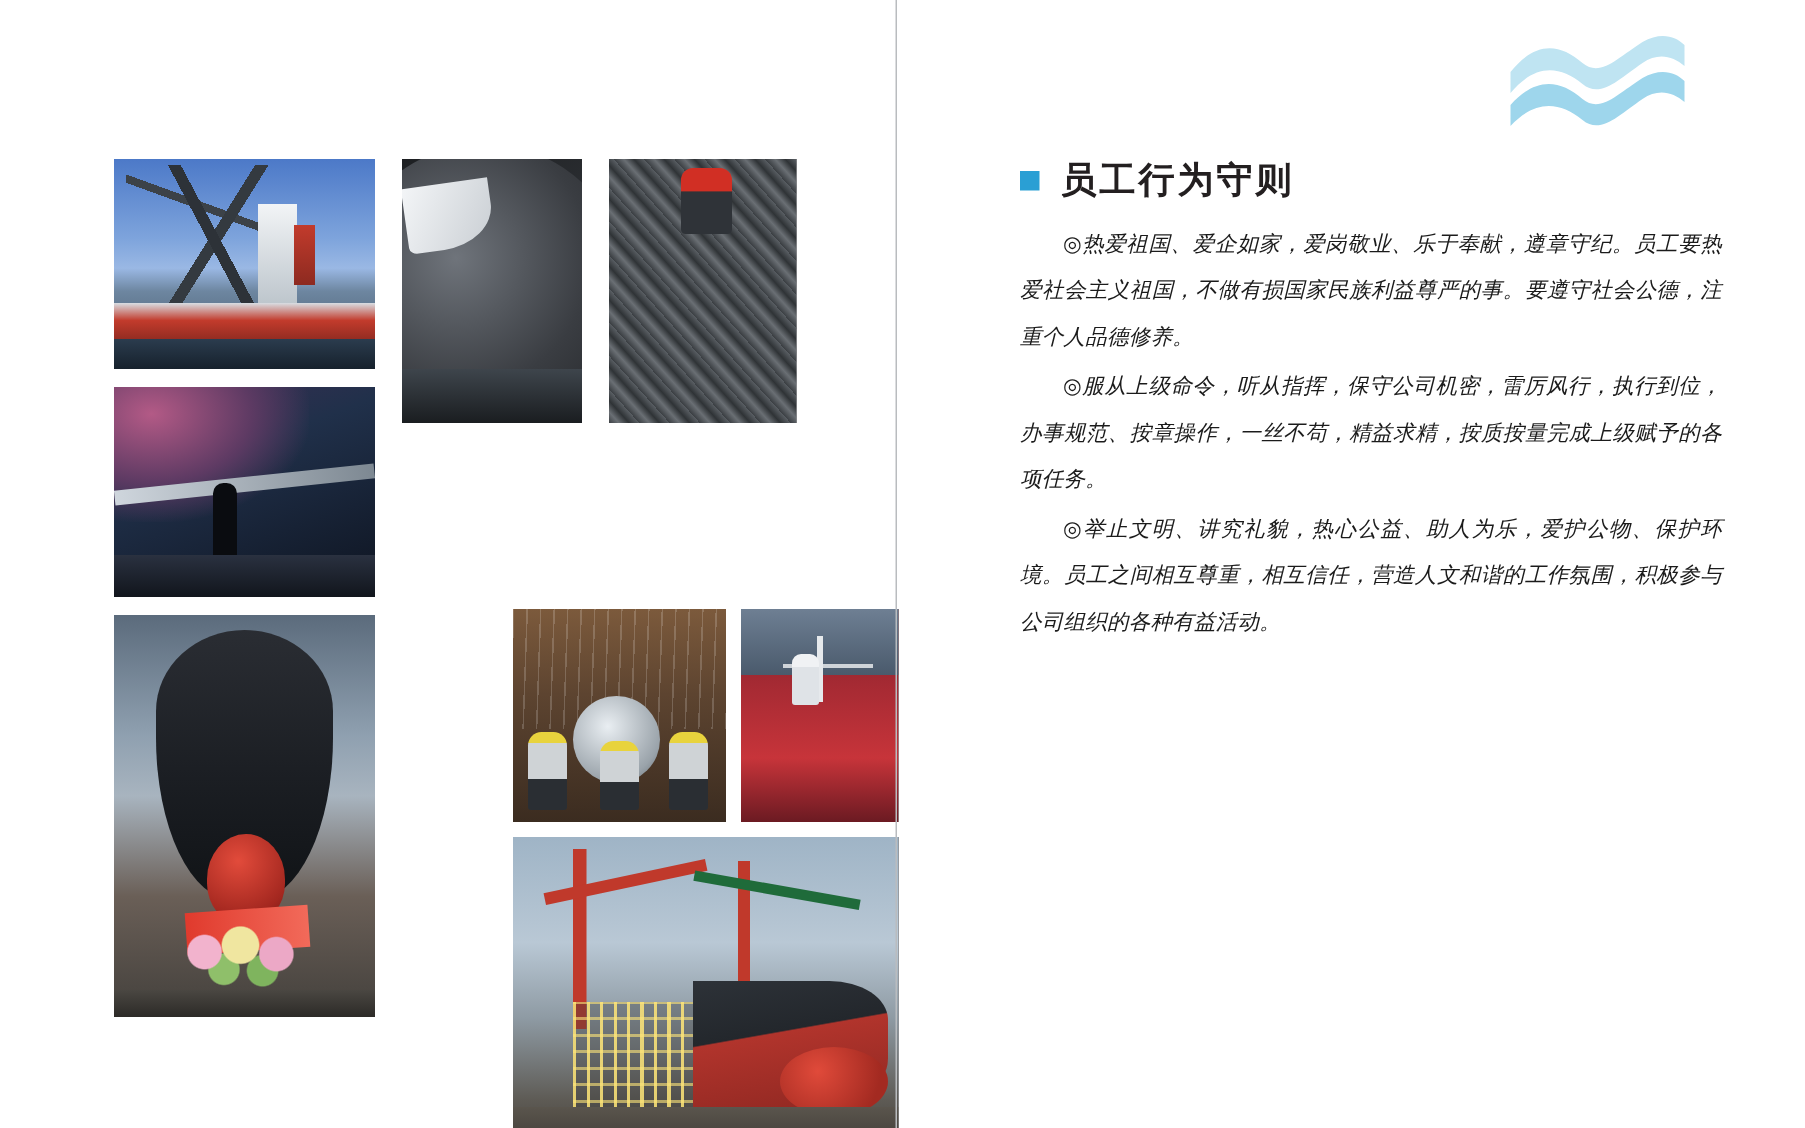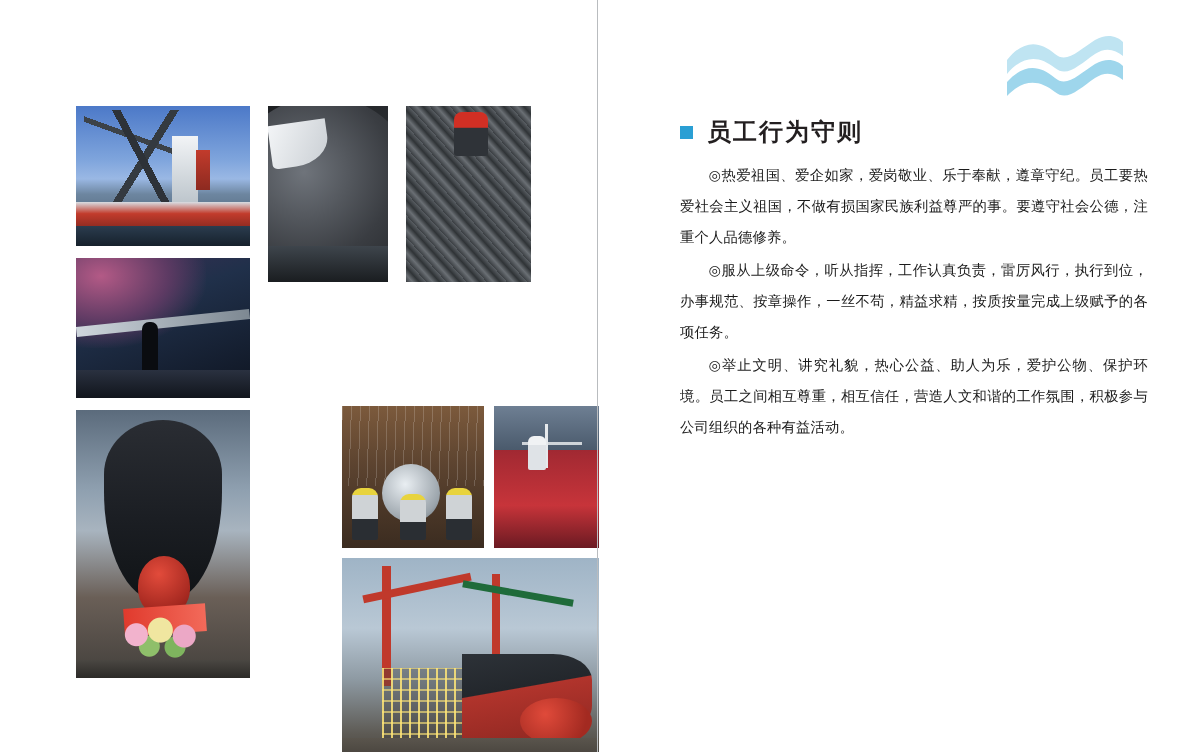--- a/index.html
+++ b/index.html
@@ -242,21 +242,21 @@
   }
   .p8 .ground {
     position: absolute; left: 0; bottom: 0; width: 257px; height: 40px;
     background: linear-gradient(180deg,#5a554d,#332f2b);
   }
 
   
   .rightpane {
     position: absolute;
     left: 598px;
-    top: 12px;
+    top: 0;
     width: 605px;
     height: 588px;
   }
   .waves {
     position: absolute;
     right: 78px;
     top: 22px;
     width: 120px;
     height: 74px;
   }
@@ -279,20 +279,21 @@
     color: #231f20;
     letter-spacing: 2px;
     font-family: "DejaVu Sans", sans-serif;
     font-weight: 600;
   }
   .body {
     position: absolute;
     left: 82px;
     top: 148px;
     width: 468px;
+    font-style: italic;
   }
   .para {
     font-size: 14.3px;
     line-height: 31px;
     color: #1b1b1b;
     text-align: justify;
     text-indent: 2em;
     margin: 0 0 2px 0;
     font-family: "DejaVu Sans", sans-serif;
     letter-spacing: .2px;
@@ -390,18 +391,18 @@
       <path d="M2 48 C18 30, 34 30, 50 44 C62 54, 74 40, 90 30 C102 23, 112 26, 118 32 L118 46 C110 39, 100 37, 90 44 C74 55, 62 68, 50 58 C34 45, 18 45, 2 62 Z" fill="#9ed6ec"></path>
     </svg>
 
     <div class="heading">
       <span class="bullet"></span>
       <span class="htext">员工行为守则</span>
     </div>
 
     <div class="body">
       <p class="para">◎热爱祖国、爱企如家，爱岗敬业、乐于奉献，遵章守纪。员工要热爱社会主义祖国，不做有损国家民族利益尊严的事。要遵守社会公德，注重个人品德修养。</p>
-      <p class="para">◎服从上级命令，听从指挥，工作认真负责，雷厉风行，执行到位，办事规范、按章操作，一丝不苟，精益求精，按质按量完成上级赋予的各项任务。</p>
+      <p class="para">◎服从上级命令，听从指挥，保守公司机密，雷厉风行，执行到位，办事规范、按章操作，一丝不苟，精益求精，按质按量完成上级赋予的各项任务。</p>
       <p class="para">◎举止文明、讲究礼貌，热心公益、助人为乐，爱护公物、保护环境。员工之间相互尊重，相互信任，营造人文和谐的工作氛围，积极参与公司组织的各种有益活动。</p>
     </div>
 
   </div>
 </div>
 
 </body></html>

